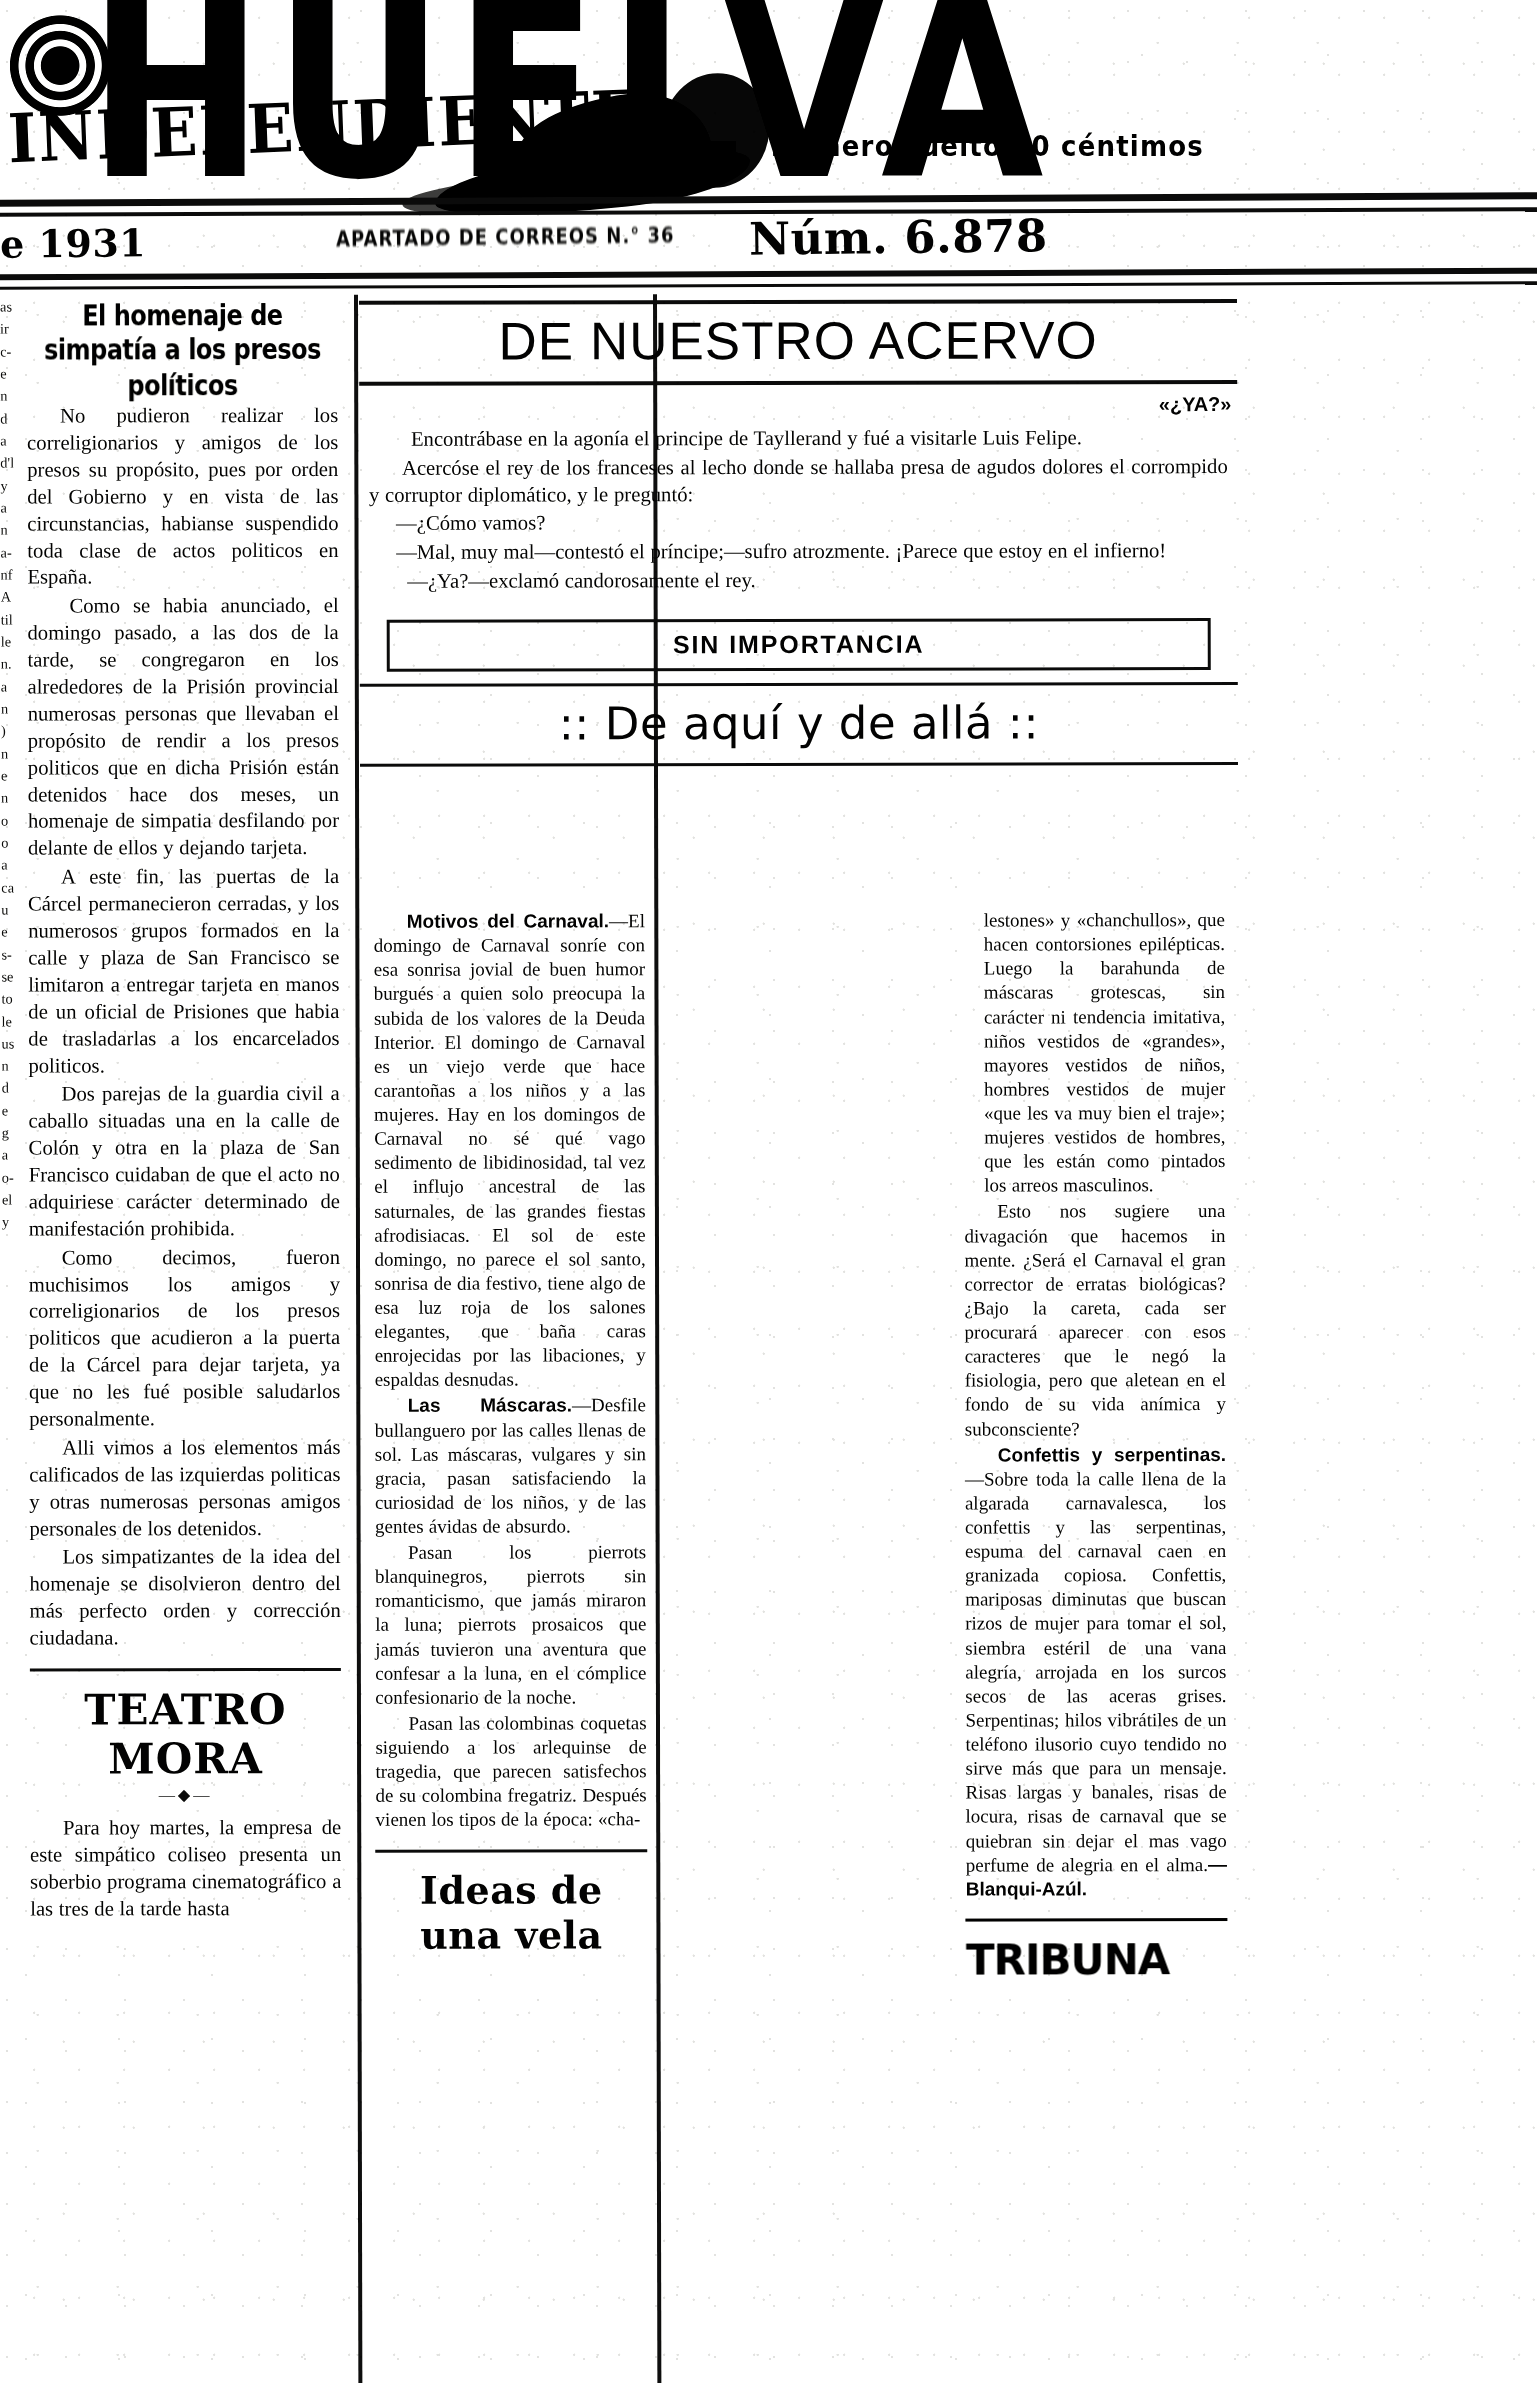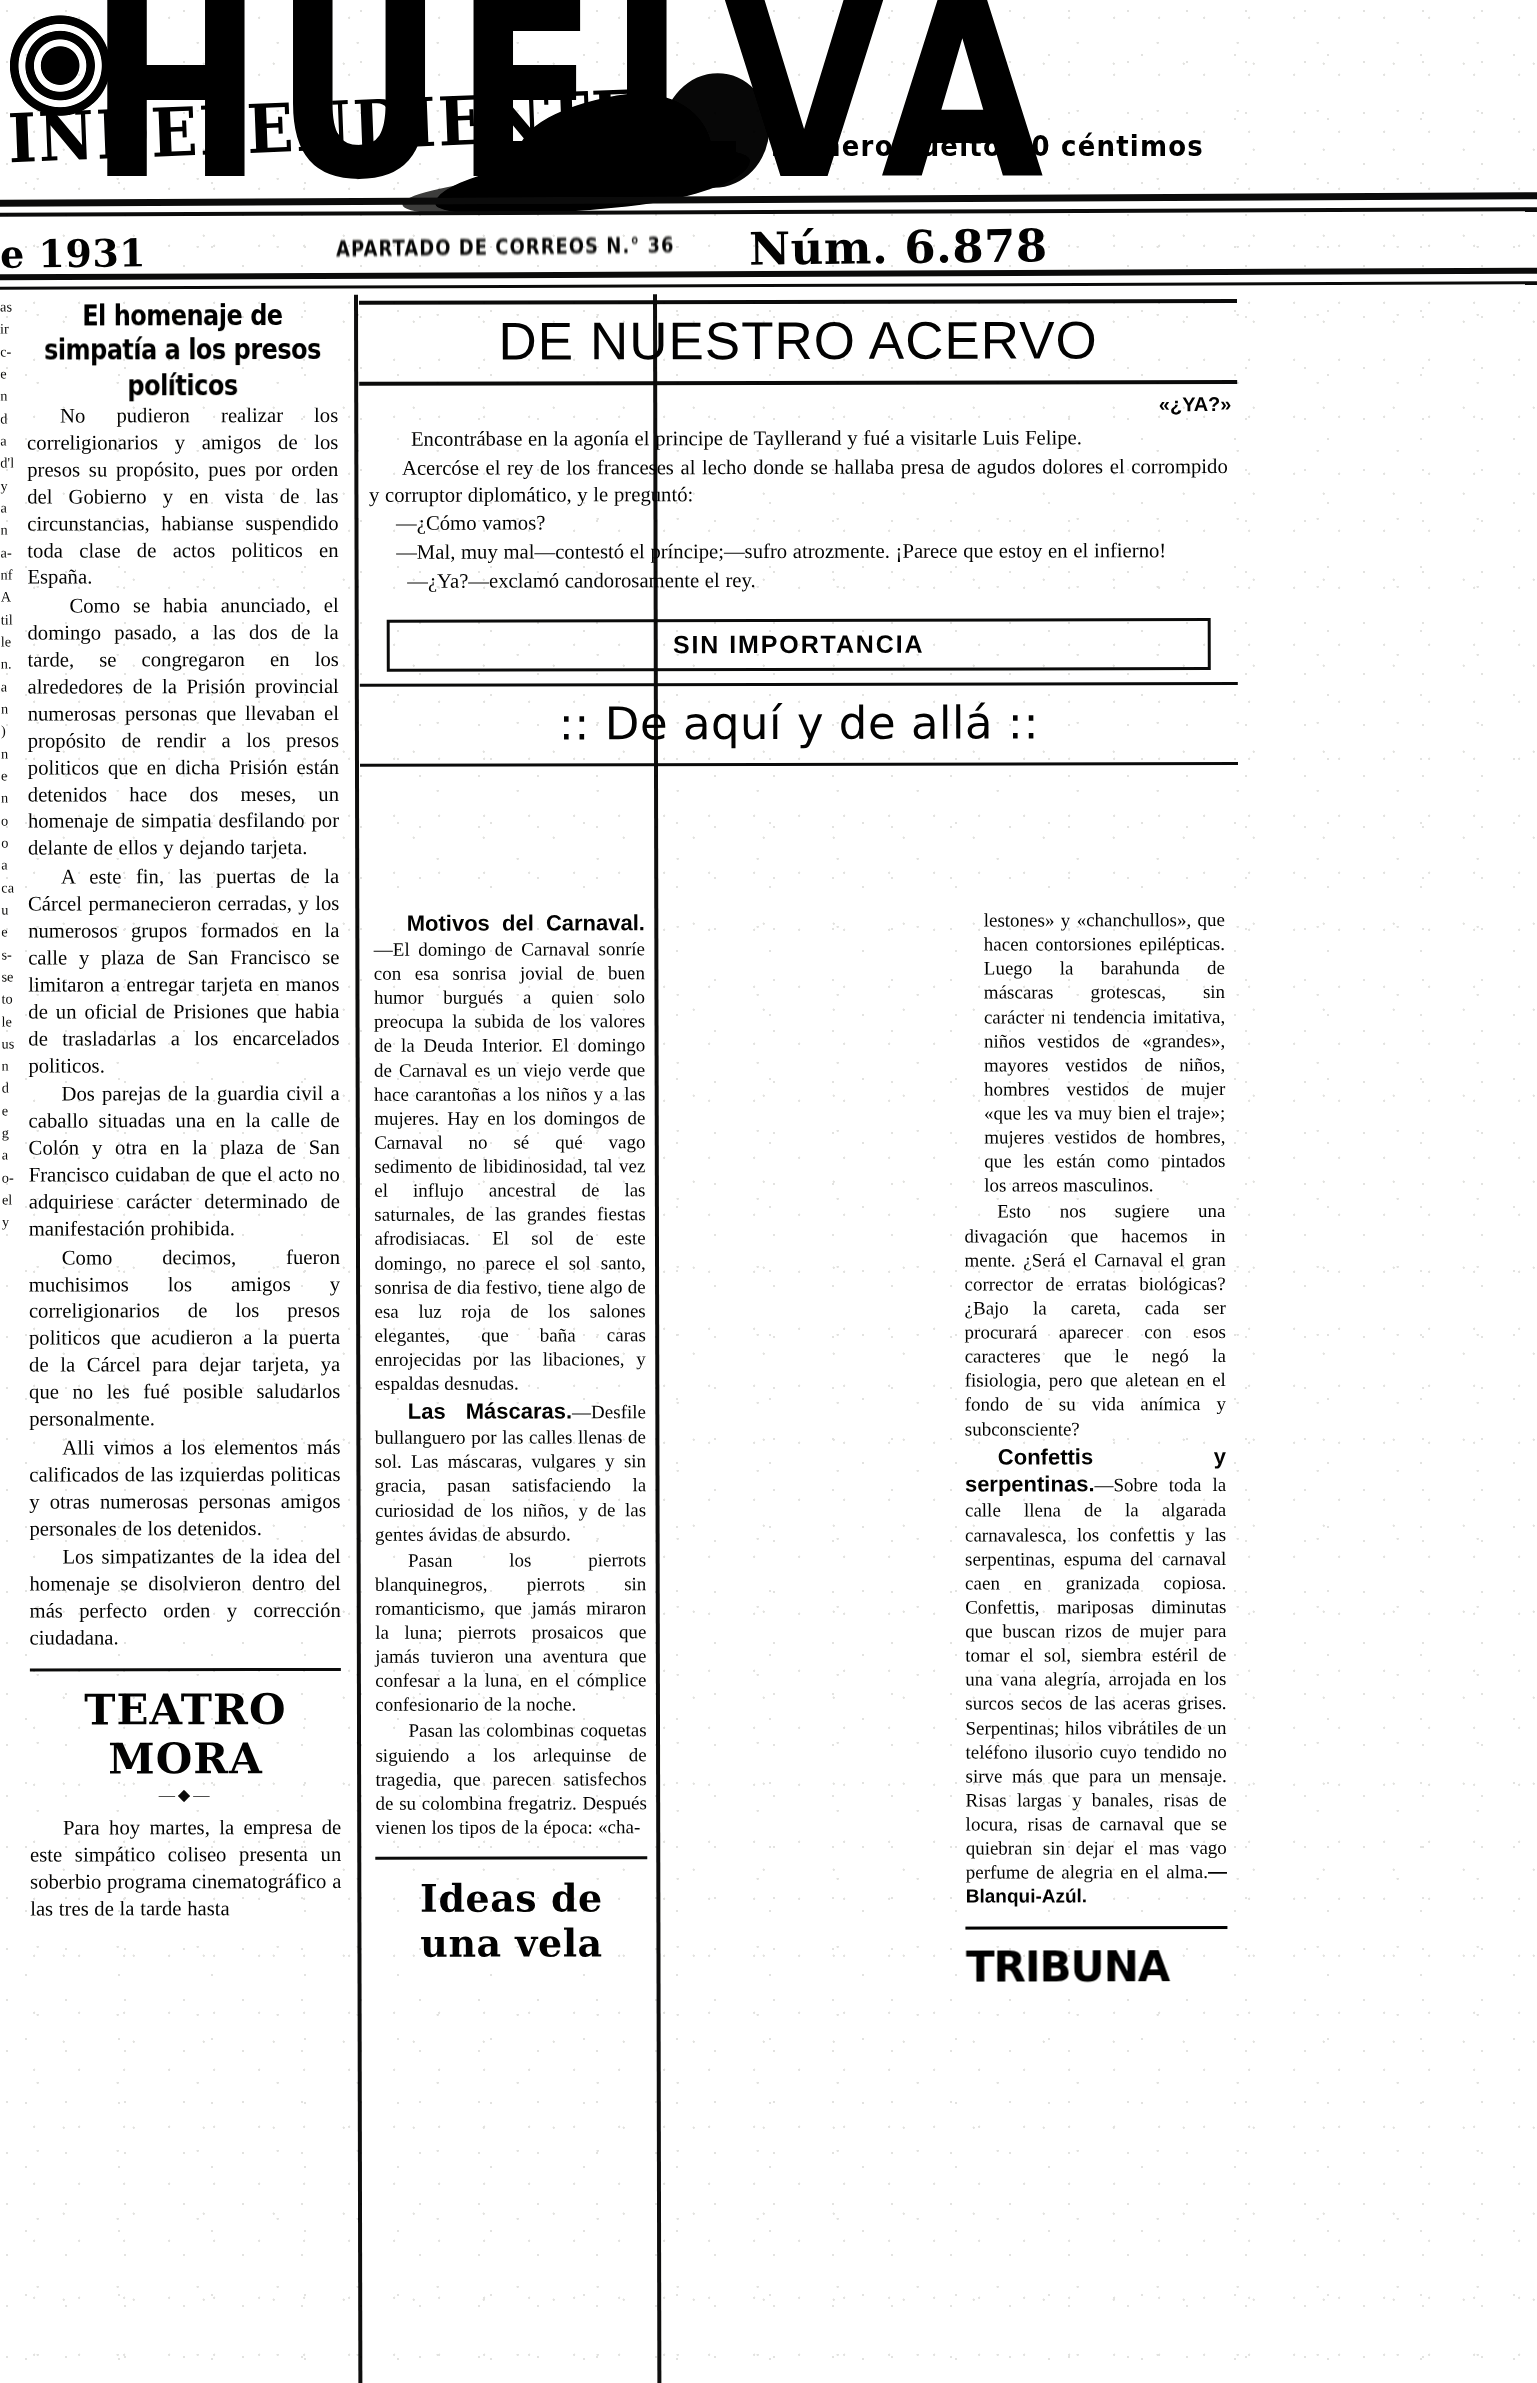--- a/index.html
+++ b/index.html
@@ -104,21 +104,21 @@
   }
   .rule-top2 {
     position: absolute;
     left: 0; top: 210px;
     width: 1537px; height: 3.8px;
     background: #111;
     transform: rotate(-0.2deg);
   }
   .daterow {
     position: absolute;
-    left: 0; top: 223px;
+    left: 0; top: 213px;
     width: 1332px; height: 60px;
   }
   .date-left {
     position: absolute;
     left: 0px; top: 7.7px;
     font-family: "DejaVu Serif", serif;
     font-weight: 700;
     font-size: 38px;
     letter-spacing: 0.5px;
     transform: rotate(-0.6deg);
@@ -307,21 +307,21 @@
     word-spacing: 0.5px;
   }
   p.body.narrow {
     font-size: 19px;
     line-height: 1.27;
   }
   p.lead { text-indent: 42px; }
   .runhead {
     font-family: "Liberation Sans", sans-serif;
     font-weight: 700;
-    font-size: 22px;
+    font-size: 19px;
   }
   .sig {
     font-family: "Liberation Sans", sans-serif;
     font-weight: 700;
     font-size: 19px;
   }
 
   
   .grain {
     position: absolute;

